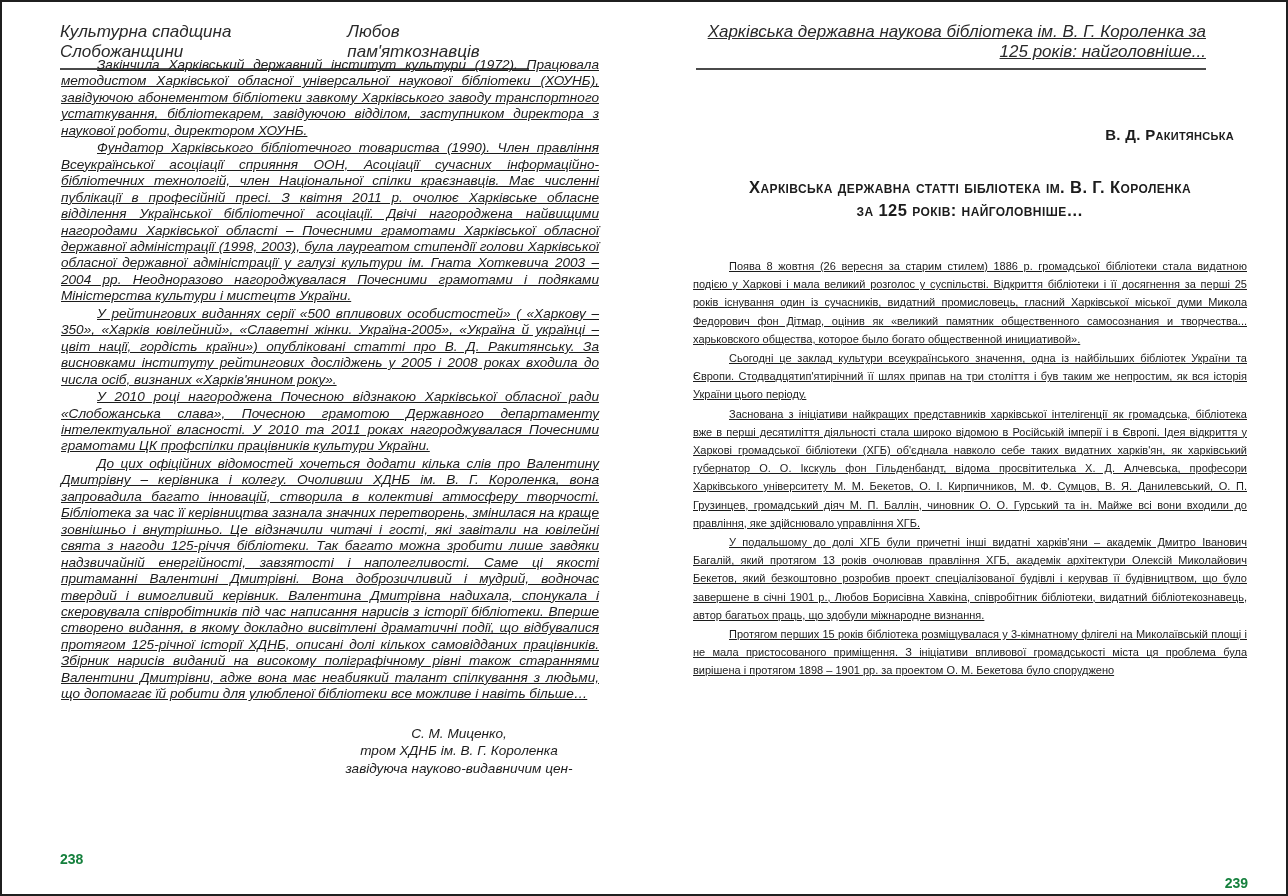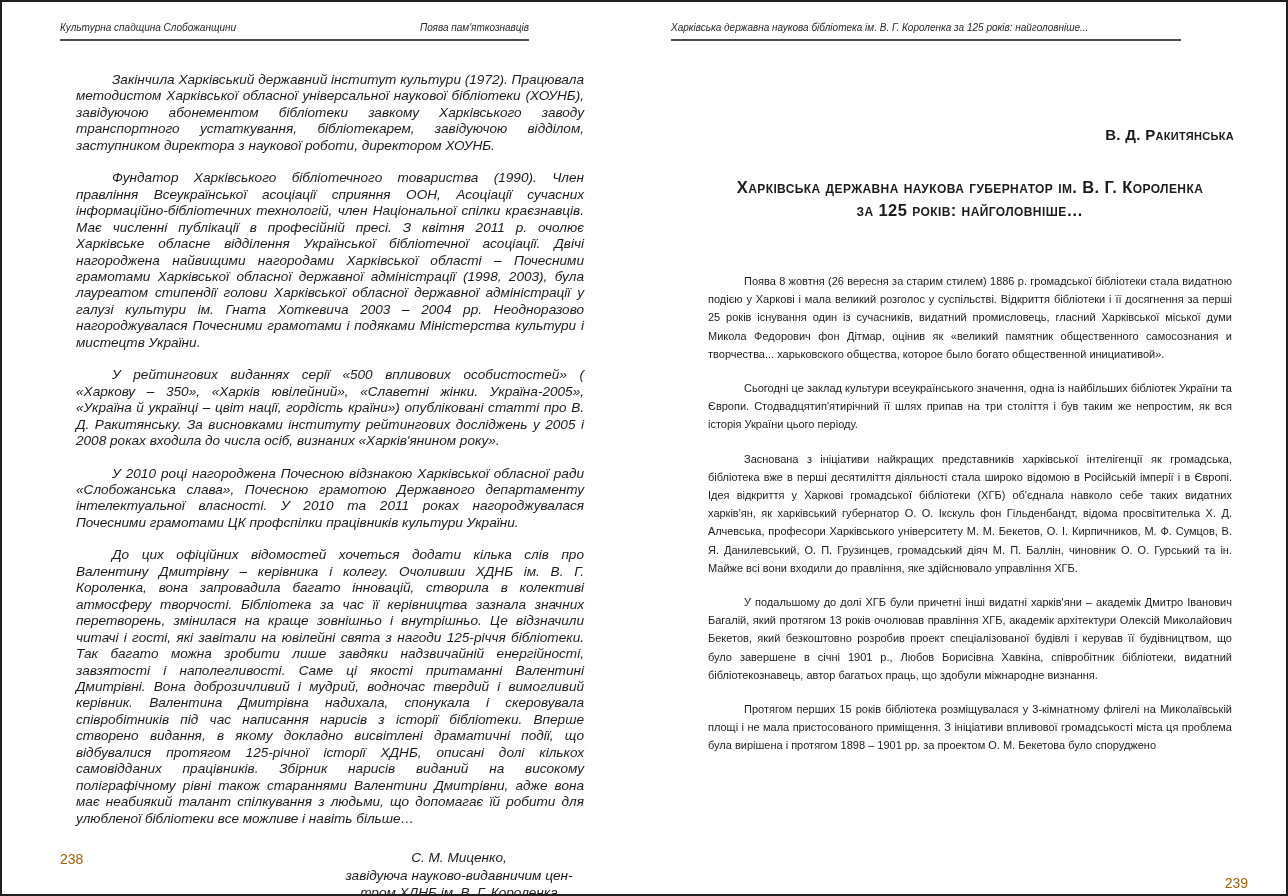--- a/index.html
+++ b/index.html
@@ -9,94 +9,94 @@
     box-sizing:border-box;
     background:#ffffff;
     border:2px solid #1f1f1f;
     font-family:"Liberation Sans", sans-serif;
     color:#1c1c1c;
     overflow:hidden;
   }
   
   .running-head {
     position:absolute; top:20px;
-    font-size:10px; font-style:italic; color:#2a2a2a;
+    font-size:17px; font-style:italic; color:#2a2a2a;
     border-bottom:2px solid #4a4a4a;
     padding-bottom:6px;
   }
   .rh-left  { left:58px;  width:469px; display:flex; justify-content:space-between; }
-  .rh-right { left:669px; width:510px; text-align:left; }
+  .rh-right { left:694px; width:510px; text-align:right;text-decoration:underline; }
 
   
   .page-body { position:absolute; text-align:justify; }
   .left-body  {
     left:58px; top:54px; width:540px;
     font-style:italic; font-size:13.6px; line-height:16.45px;
   }
   .right-body {
     left:690px; top:254px; width:556px;
     font-size:11px; line-height:18.2px;
   }
-  .page-body p { margin:16px; text-indent:36px; }
+  .page-body p { margin:1px; text-indent:36px;text-decoration:underline; }
 
   .signature {
     margin-top:22px; margin-left:258px;
     text-indent:0; font-size:13.6px; line-height:17.6px;
     text-align:center;
   }
   .signature div { text-indent:0; }
 
   .author {
     position:absolute; top:124px; left:690px; width:542px;
     text-align:right; font-weight:bold;
     font-variant:small-caps; font-size:15px; letter-spacing:0.3px;
   }
   .title {
     position:absolute; top:174px; left:690px; width:556px;
     text-align:center; font-weight:bold;
     font-variant:small-caps; font-size:16.5px; line-height:23px;
     letter-spacing:0.4px;
   }
-  .page-num { position:absolute; top:849px; font-size:14px; color:#a16207; }
+  .page-num { position:absolute; top:849px; font-size:14px; color:#15803d;font-weight:bold; }
   .pn-left  { left:58px; }
   .pn-right { left:690px; width:556px; text-align:right;margin-top:24px; }
 </style>
 </head>
 <body>
 
 <div class="sheet">
 
   <div class="running-head rh-left">
     <span>Культурна спадщина Слобожанщини</span>
-    <span>Поява пам'яткознавців</span>
+    <span>Любов пам'яткознавців</span>
   </div>
 
   <div class="page-body left-body">
     <p>Закінчила Харківський державний інститут культури (1972). Працювала методистом Харківської обласної універсальної наукової бібліотеки (ХОУНБ), завідуючою абонементом бібліотеки завкому Харківського заводу транспортного устаткування, бібліотекарем, завідуючою відділом, заступником директора з наукової роботи, директором ХОУНБ.</p>
     <p>Фундатор Харківського бібліотечного товариства (1990). Член правління Всеукраїнської асоціації сприяння ООН, Асоціації сучасних інформаційно-бібліотечних технологій, член Національної спілки краєзнавців. Має численні публікації в професійній пресі. З квітня 2011 р. очолює Харківське обласне відділення Української бібліотечної асоціації. Двічі нагороджена найвищими нагородами Харківської області – Почесними грамотами Харківської обласної державної адміністрації (1998, 2003), була лауреатом стипендії голови Харківської обласної державної адміністрації у галузі культури ім. Гната Хоткевича 2003 – 2004 рр. Неодноразово нагороджувалася Почесними грамотами і подяками Міністерства культури і мистецтв України.</p>
     <p>У рейтингових виданнях серії «500 впливових особистостей» ( «Харкову – 350», «Харків ювілейний», «Славетні жінки. Україна-2005», «Україна й українці – цвіт нації, гордість країни») опубліковані статті про В. Д. Ракитянську. За висновками інституту рейтингових досліджень у 2005 і 2008 роках входила до числа осіб, визнаних «Харків'янином року».</p>
     <p>У 2010 році нагороджена Почесною відзнакою Харківської обласної ради «Слобожанська слава», Почесною грамотою Державного департаменту інтелектуальної власності. У 2010 та 2011 роках нагороджувалася Почесними грамотами ЦК профспілки працівників культури України.</p>
     <p>До цих офіційних відомостей хочеться додати кілька слів про Валентину Дмитрівну – керівника і колегу. Очоливши ХДНБ ім. В. Г. Короленка, вона запровадила багато інновацій, створила в колективі атмосферу творчості. Бібліотека за час її керівництва зазнала значних перетворень, змінилася на краще зовнішньо і внутрішньо. Це відзначили читачі і гості, які завітали на ювілейні свята з нагоди 125-річчя бібліотеки. Так багато можна зробити лише завдяки надзвичайній енергійності, завзятості і наполегливості. Саме ці якості притаманні Валентині Дмитрівні. Вона доброзичливий і мудрий, водночас твердий і вимогливий керівник. Валентина Дмитрівна надихала, спонукала і скеровувала співробітників під час написання нарисів з історії бібліотеки. Вперше створено видання, в якому докладно висвітлені драматичні події, що відбувалися протягом 125-річної історії ХДНБ, описані долі кількох самовідданих працівників. Збірник нарисів виданий на високому поліграфічному рівні також стараннями Валентини Дмитрівни, адже вона має неабиякий талант спілкування з людьми, що допомагає їй робити для улюбленої бібліотеки все можливе і навіть більше…</p>
     <div class="signature">
       <div>С. М. Миценко,</div>
+      <div>тром ХДНБ ім. В. Г. Короленка</div>
       <div>завідуюча науково-видавничим цен-</div>
-      <div>тром ХДНБ ім. В. Г. Короленка</div>
     </div>
   </div>
 
   <div class="page-num pn-left">238</div>
 
   <div class="running-head rh-right">
     <span>Харківська державна наукова бібліотека ім. В. Г. Короленка за 125 років: найголовніше...</span>
   </div>
 
   <div class="author">В. Д. Ракитянська</div>
 
   <div class="title">
-    <span>Харківська державна наукова губернатор ім. В. Г. Короленка</span><br>
+    <span>Харківська державна статті бібліотека ім. В. Г. Короленка</span><br>
     <span>за 125 років: найголовніше…</span>
   </div>
 
   <div class="page-body right-body">
     <p>Поява 8 жовтня (26 вересня за старим стилем) 1886 р. громадської бібліотеки стала видатною подією у Харкові і мала великий розголос у суспільстві. Відкриття бібліотеки і її досягнення за перші 25 років існування один із сучасників, видатний промисловець, гласний Харківської міської думи Микола Федорович фон Дітмар, оцінив як «великий памятник общественного самосознания и творчества... харьковского общества, которое было богато общественной инициативой».</p>
     <p>Сьогодні це заклад культури всеукраїнського значення, одна із найбільших бібліотек України та Європи. Стодвадцятип'ятирічний її шлях припав на три століття і був таким же непростим, як вся історія України цього періоду.</p>
     <p>Заснована з ініціативи найкращих представників харківської інтелігенції як громадська, бібліотека вже в перші десятиліття діяльності стала широко відомою в Російській імперії і в Європі. Ідея відкриття у Харкові громадської бібліотеки (ХГБ) об'єднала навколо себе таких видатних харків'ян, як харківський губернатор О. О. Ікскуль фон Гільденбандт, відома просвітителька Х. Д. Алчевська, професори Харківського університету М. М. Бекетов, О. І. Кирпичников, М. Ф. Сумцов, В. Я. Данилевський, О. П. Грузинцев, громадський діяч М. П. Баллін, чиновник О. О. Гурський та ін. Майже всі вони входили до правління, яке здійснювало управління ХГБ.</p>
     <p>У подальшому до долі ХГБ були причетні інші видатні харків'яни – академік Дмитро Іванович Багалій, який протягом 13 років очолював правління ХГБ, академік архітектури Олексій Миколайович Бекетов, який безкоштовно розробив проект спеціалізованої будівлі і керував її будівництвом, що було завершене в січні 1901 р., Любов Борисівна Хавкіна, співробітник бібліотеки, видатний бібліотекознавець, автор багатьох праць, що здобули міжнародне визнання.</p>
     <p>Протягом перших 15 років бібліотека розміщувалася у 3-кімнатному флігелі на Миколаївській площі і не мала пристосованого приміщення. З ініціативи впливової громадськості міста ця проблема була вирішена і протягом 1898 – 1901 рр. за проектом О. М. Бекетова було споруджено</p>
   </div>

